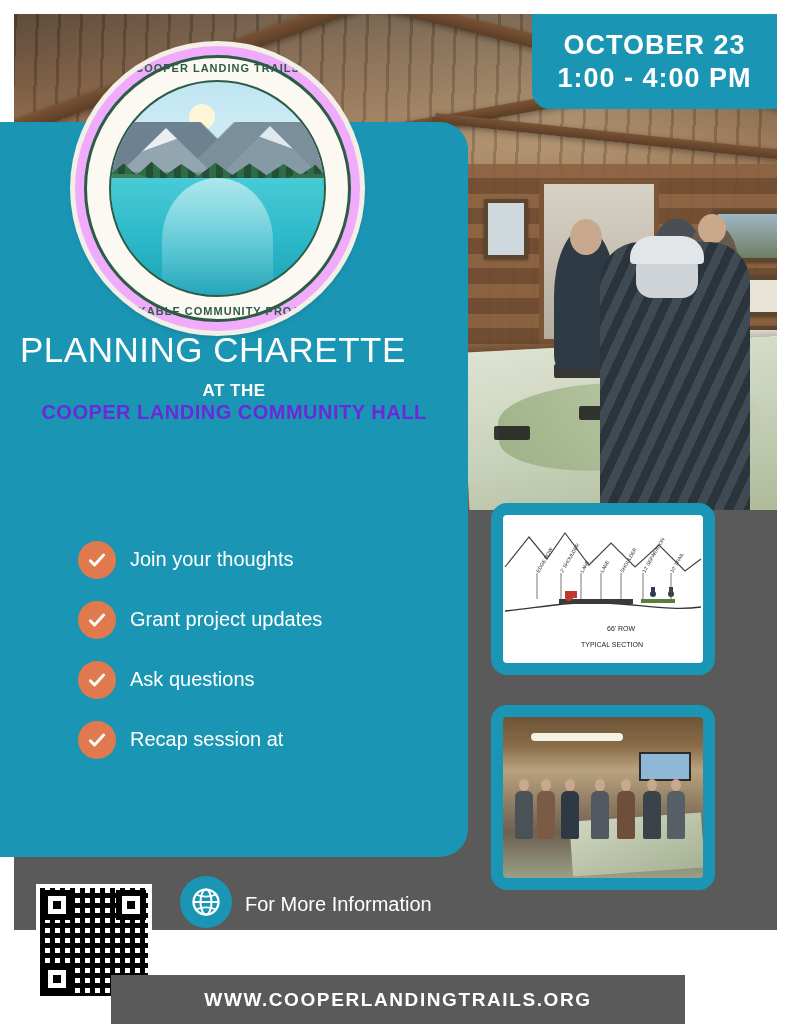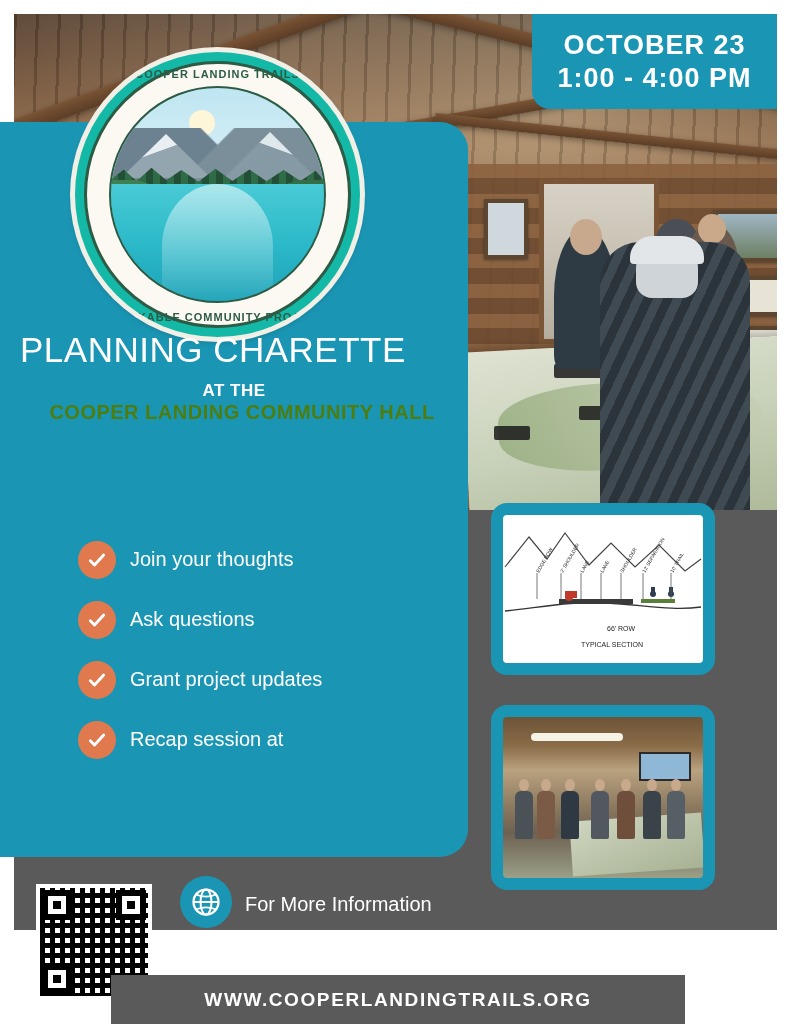--- a/index.html
+++ b/index.html
@@ -130,23 +130,23 @@
   .teal-panel {
     position: absolute; left: 0; top: 122px;
     width: 468px; height: 735px;
     background: #1a96b4;
     border-top-right-radius: 28px;
     border-bottom-right-radius: 28px;
   }
 
   
   .logo {
-    position: absolute; left: 75px; top: 52px; width: 285px; height: 285px;
+    position: absolute; left: 75px; top: 46px; width: 285px; height: 285px;
     border-radius: 50%;
-    background: #14b8a6;
+    background: #f0abfc;
     box-shadow: 0 0 0 5px #f2efe6, 0 3px 8px rgba(0,0,0,.35);
     overflow: hidden;
   }
   .logo-ring {
     position:absolute; inset: 9px; border-radius:50%;
     border: 3px solid #2d5c46;
     background: #fbf9f2;
   }
   .logo-inner {
     position: absolute; left: 34px; top: 34px; right: 34px; bottom: 34px;
@@ -201,22 +201,22 @@
   
   .title {
     position: absolute; left: 20px; top: 330px; width: 420px;
     color: #ffffff; font-size: 35px; font-weight: normal; letter-spacing: .5px;
   }
   .subtitle-1 {
     position: absolute; left: 0; top: 381px; width: 468px;
     text-align: center; color:#ffffff; font-size: 17px; font-weight: bold; letter-spacing: .5px;
   }
   .subtitle-2 {
-    position: absolute; left: 8px; top: 401px; width: 468px;
-    text-align: center; color:#4d7c0f; font-size: 20px; font-weight: bold; letter-spacing: .5px;
+    position: absolute; left: 0; top: 401px; width: 468px;
+    text-align: center; color:#6d28d9; font-size: 20px; font-weight: bold; letter-spacing: .5px;
   }
   .blurb {
     position: absolute; left: 44px; top: 436px; width: 380px;
     color: #ffffff; font-size: 16.5px; line-height: 1.47;
   }
 
   
   .bullets { position: absolute; left: 78px; top: 541px; width: 380px; }
   .bullet { display: flex; align-items: flex-start; margin-bottom: 22px; }
   .bullet .check {
@@ -370,29 +370,29 @@
           </svg>
       </span>
       <span class="txt">Join your thoughts</span>
     </div>
     <div class="bullet">
       <span class="check">
         <svg viewBox="0 0 24 24">
             <path d="M4 13 L9 18 L20 6" fill="none" stroke="#ffffff" stroke-width="3.4" stroke-linecap="round" stroke-linejoin="round"></path>
           </svg>
       </span>
-      <span class="txt">Ask questions</span>
+      <span class="txt">Grant project updates</span>
     </div>
     <div class="bullet">
       <span class="check">
         <svg viewBox="0 0 24 24">
             <path d="M4 13 L9 18 L20 6" fill="none" stroke="#ffffff" stroke-width="3.4" stroke-linecap="round" stroke-linejoin="round"></path>
           </svg>
       </span>
-      <span class="txt">Grant project updates</span>
+      <span class="txt">Ask questions</span>
     </div>
     <div class="bullet">
       <span class="check">
         <svg viewBox="0 0 24 24">
             <path d="M4 13 L9 18 L20 6" fill="none" stroke="#ffffff" stroke-width="3.4" stroke-linecap="round" stroke-linejoin="round"></path>
           </svg>
       </span>
       <span class="txt">
         <span>Recap session at</span>
       </span>

